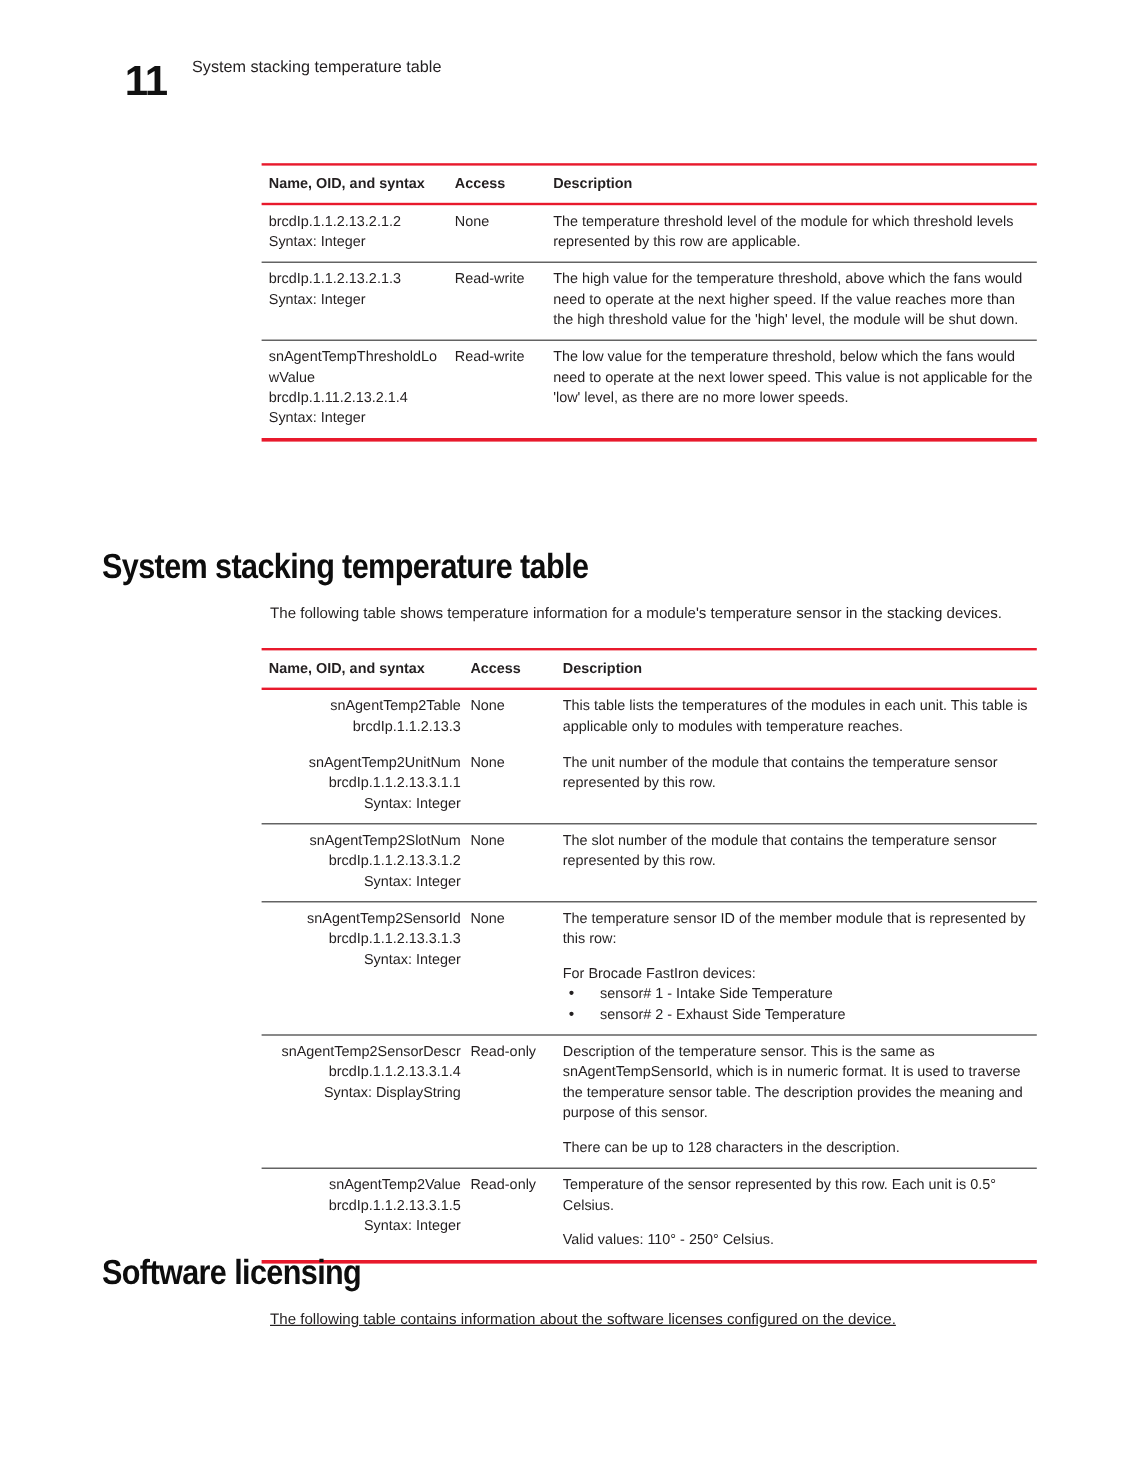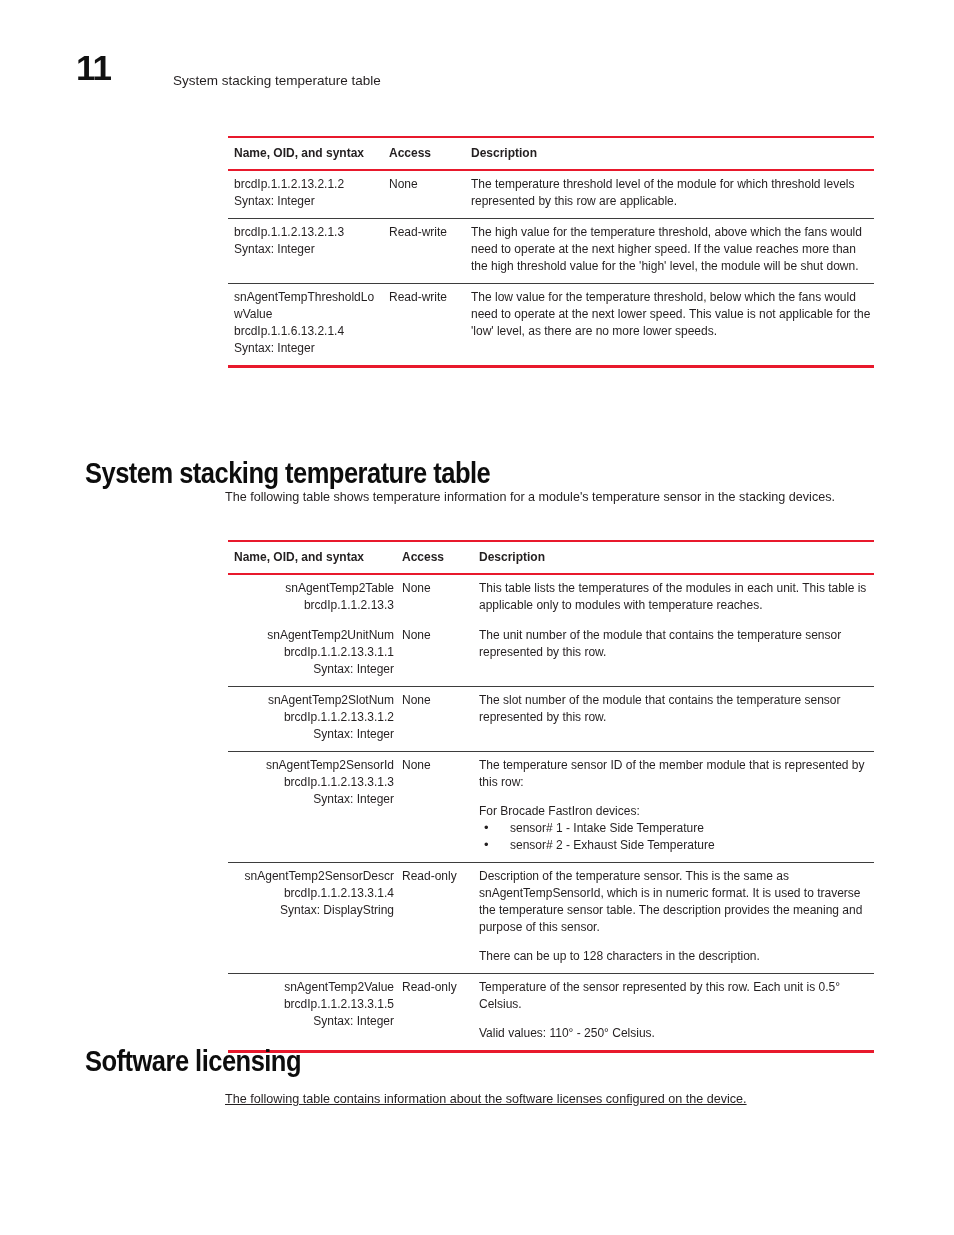--- a/index.html
+++ b/index.html
@@ -13,24 +13,23 @@
     position: relative;
     font-family: "Liberation Sans", sans-serif;
     color: #231f20;
     overflow: hidden;
   }
 
   
   .chapter {
     position: absolute;
     top: 48px;
-    left: 76px;
+    left: 104px;
     display: flex;
-    align-items: flex-end;
-    gap: 41px;
+    align-items: flex-start;
   }
   .chapter-num {
     font-size: 35px;
     font-weight: bold;
     letter-spacing: -1px;
     color: #111111;
   }
   .running-title {
     font-size: 13.5px;
     margin-left: 21px;
@@ -54,27 +53,27 @@
 
   
   .body-para {
     position: absolute;
     left: 225px;
     width: 618px;
     font-size: 12.6px;
     line-height: 19px;
     color: #231f20;
   }
-  #para-stacking { top: 475px; }
+  #para-stacking { top: 489px; }
   #para-licensing { top: 1077px; text-decoration: underline; }
 
   
   .dtable {
     position: absolute;
-    left: 228px;
+    left: 218px;
     width: 646px;
     font-size: 12px;
     line-height: 17px;
   }
   #table-threshold { top: 136px; }
   #table-temp2 { top: 540px; }
 
   .thead {
     display: flex;
     border-top: 2px solid var(--red);
@@ -148,21 +147,21 @@
       <div class="name-line">brcdIp.1.1.2.13.2.1.3</div>
       <div class="name-line">Syntax: Integer</div>
     </div>
     <div class="col-access">Read-write</div>
     <div class="col-desc">The high value for the temperature threshold, above which the fans would need to operate at the next higher speed. If the value reaches more than the high threshold value for the 'high' level, the module will be shut down.</div>
   </div>
 
   <div class="trow last">
     <div class="col-name">
       <div class="name-line">snAgentTempThresholdLowValue</div>
-      <div class="name-line">brcdIp.1.1.6.13.2.1.4</div>
+      <div class="name-line">brcdIp.1.11.2.13.2.1.4</div>
       <div class="name-line">Syntax: Integer</div>
     </div>
     <div class="col-access">Read-write</div>
     <div class="col-desc">The low value for the temperature threshold, below which the fans would need to operate at the next lower speed. This value is not applicable for the 'low' level, as there are no more lower speeds.</div>
   </div>
 </div>
 
 <h1 class="section-heading" id="heading-stacking">System stacking temperature table</h1>
 <p class="body-para" id="para-stacking">The following table shows temperature information for a module's temperature sensor in the stacking devices.</p>
 

